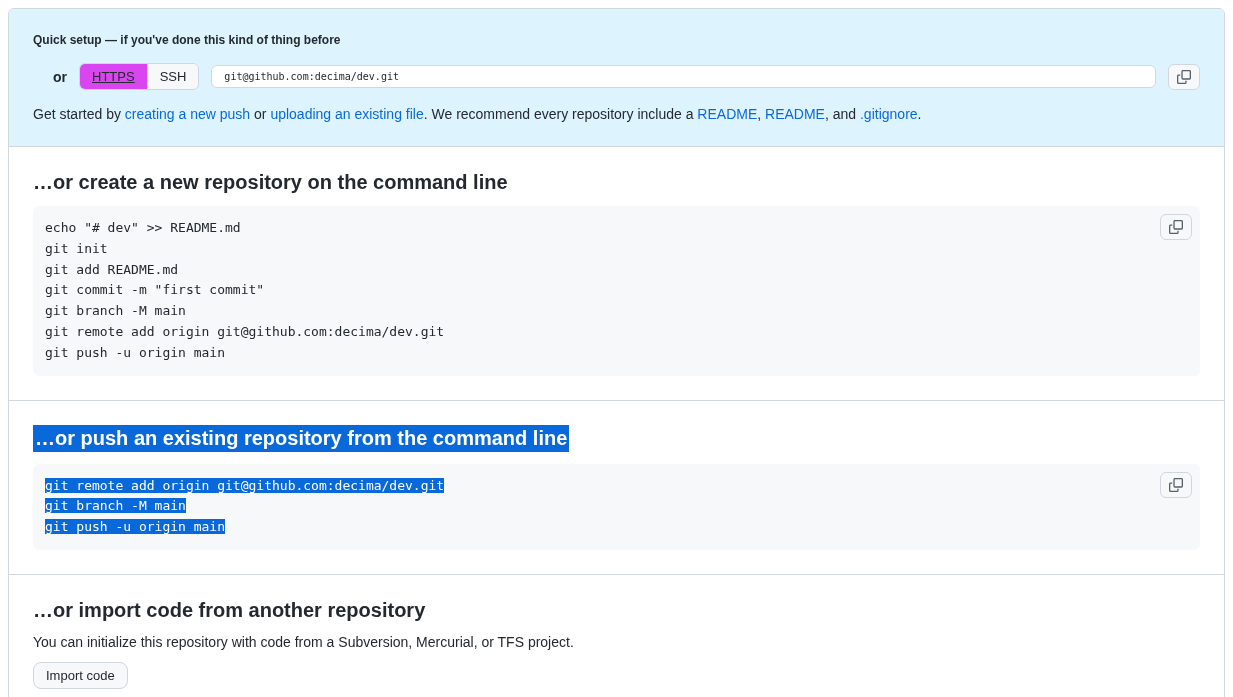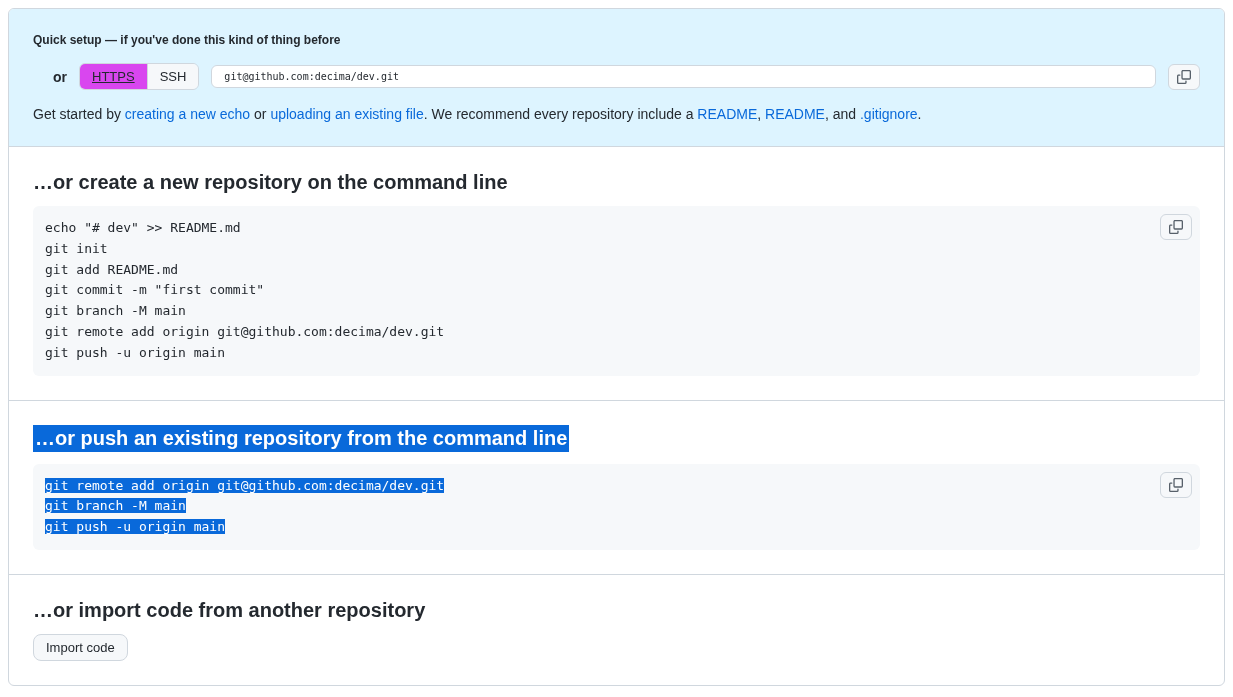--- a/index.html
+++ b/index.html
@@ -45,21 +45,21 @@
       </div>
       <input class="url-input" readonly="" value="git@github.com:decima/dev.git" style="">
       <button class="copy-btn">
         <svg class="clip" viewBox="0 0 16 16">
             <path d="M0 6.75C0 5.784.784 5 1.75 5h1.5a.75.75 0 0 1 0 1.5h-1.5a.25.25 0 0 0-.25.25v7.5c0 .138.112.25.25.25h7.5a.25.25 0 0 0 .25-.25v-1.5a.75.75 0 0 1 1.5 0v1.5A1.75 1.75 0 0 1 9.25 16h-7.5A1.75 1.75 0 0 1 0 14.25Z"></path>
             <path d="M5 1.75C5 .784 5.784 0 6.75 0h7.5C15.216 0 16 .784 16 1.75v7.5A1.75 1.75 0 0 1 14.25 11h-7.5A1.75 1.75 0 0 1 5 9.25Zm1.75-.25a.25.25 0 0 0-.25.25v7.5c0 .138.112.25.25.25h7.5a.25.25 0 0 0 .25-.25v-7.5a.25.25 0 0 0-.25-.25Z"></path>
           </svg>
       </button>
     </div>
     <p class="get-started">
-      <span>Get started by </span><a href="#">creating a new echo</a><span> or </span><a href="#">uploading an existing file</a><span>. We recommend every repository include a </span><a href="#">README</a><span>, </span><a href="#">README</a><span>, and </span><a href="#">.gitignore</a><span>.</span>
+      <span>Get started by </span><a href="#">creating a new push</a><span> or </span><a href="#">uploading an existing file</a><span>. We recommend every repository include a </span><a href="#">README</a><span>, </span><a href="#">README</a><span>, and </span><a href="#">.gitignore</a><span>.</span>
     </p>
   </div>
 
   <div class="section">
     <h2>…or create a new repository on the command line</h2>
     <div class="code-wrap">
       <pre class="code-block">echo "# dev" &gt;&gt; README.md
 git init
 git add README.md
 git commit -m "first commit"
@@ -87,16 +87,17 @@
         <svg class="clip" viewBox="0 0 16 16">
             <path d="M0 6.75C0 5.784.784 5 1.75 5h1.5a.75.75 0 0 1 0 1.5h-1.5a.25.25 0 0 0-.25.25v7.5c0 .138.112.25.25.25h7.5a.25.25 0 0 0 .25-.25v-1.5a.75.75 0 0 1 1.5 0v1.5A1.75 1.75 0 0 1 9.25 16h-7.5A1.75 1.75 0 0 1 0 14.25Z"></path>
             <path d="M5 1.75C5 .784 5.784 0 6.75 0h7.5C15.216 0 16 .784 16 1.75v7.5A1.75 1.75 0 0 1 14.25 11h-7.5A1.75 1.75 0 0 1 5 9.25Zm1.75-.25a.25.25 0 0 0-.25.25v7.5c0 .138.112.25.25.25h7.5a.25.25 0 0 0 .25-.25v-7.5a.25.25 0 0 0-.25-.25Z"></path>
           </svg>
       </button>
     </div>
   </div>
 
   <div class="section">
     <h2>…or import code from another repository</h2>
+    <p class="import-desc">You can initialize this repository with code from a Subversion, Mercurial, or TFS project.</p>
     <button class="import-btn">Import code</button>
   </div>
 
 </div>
 
 </body></html>

